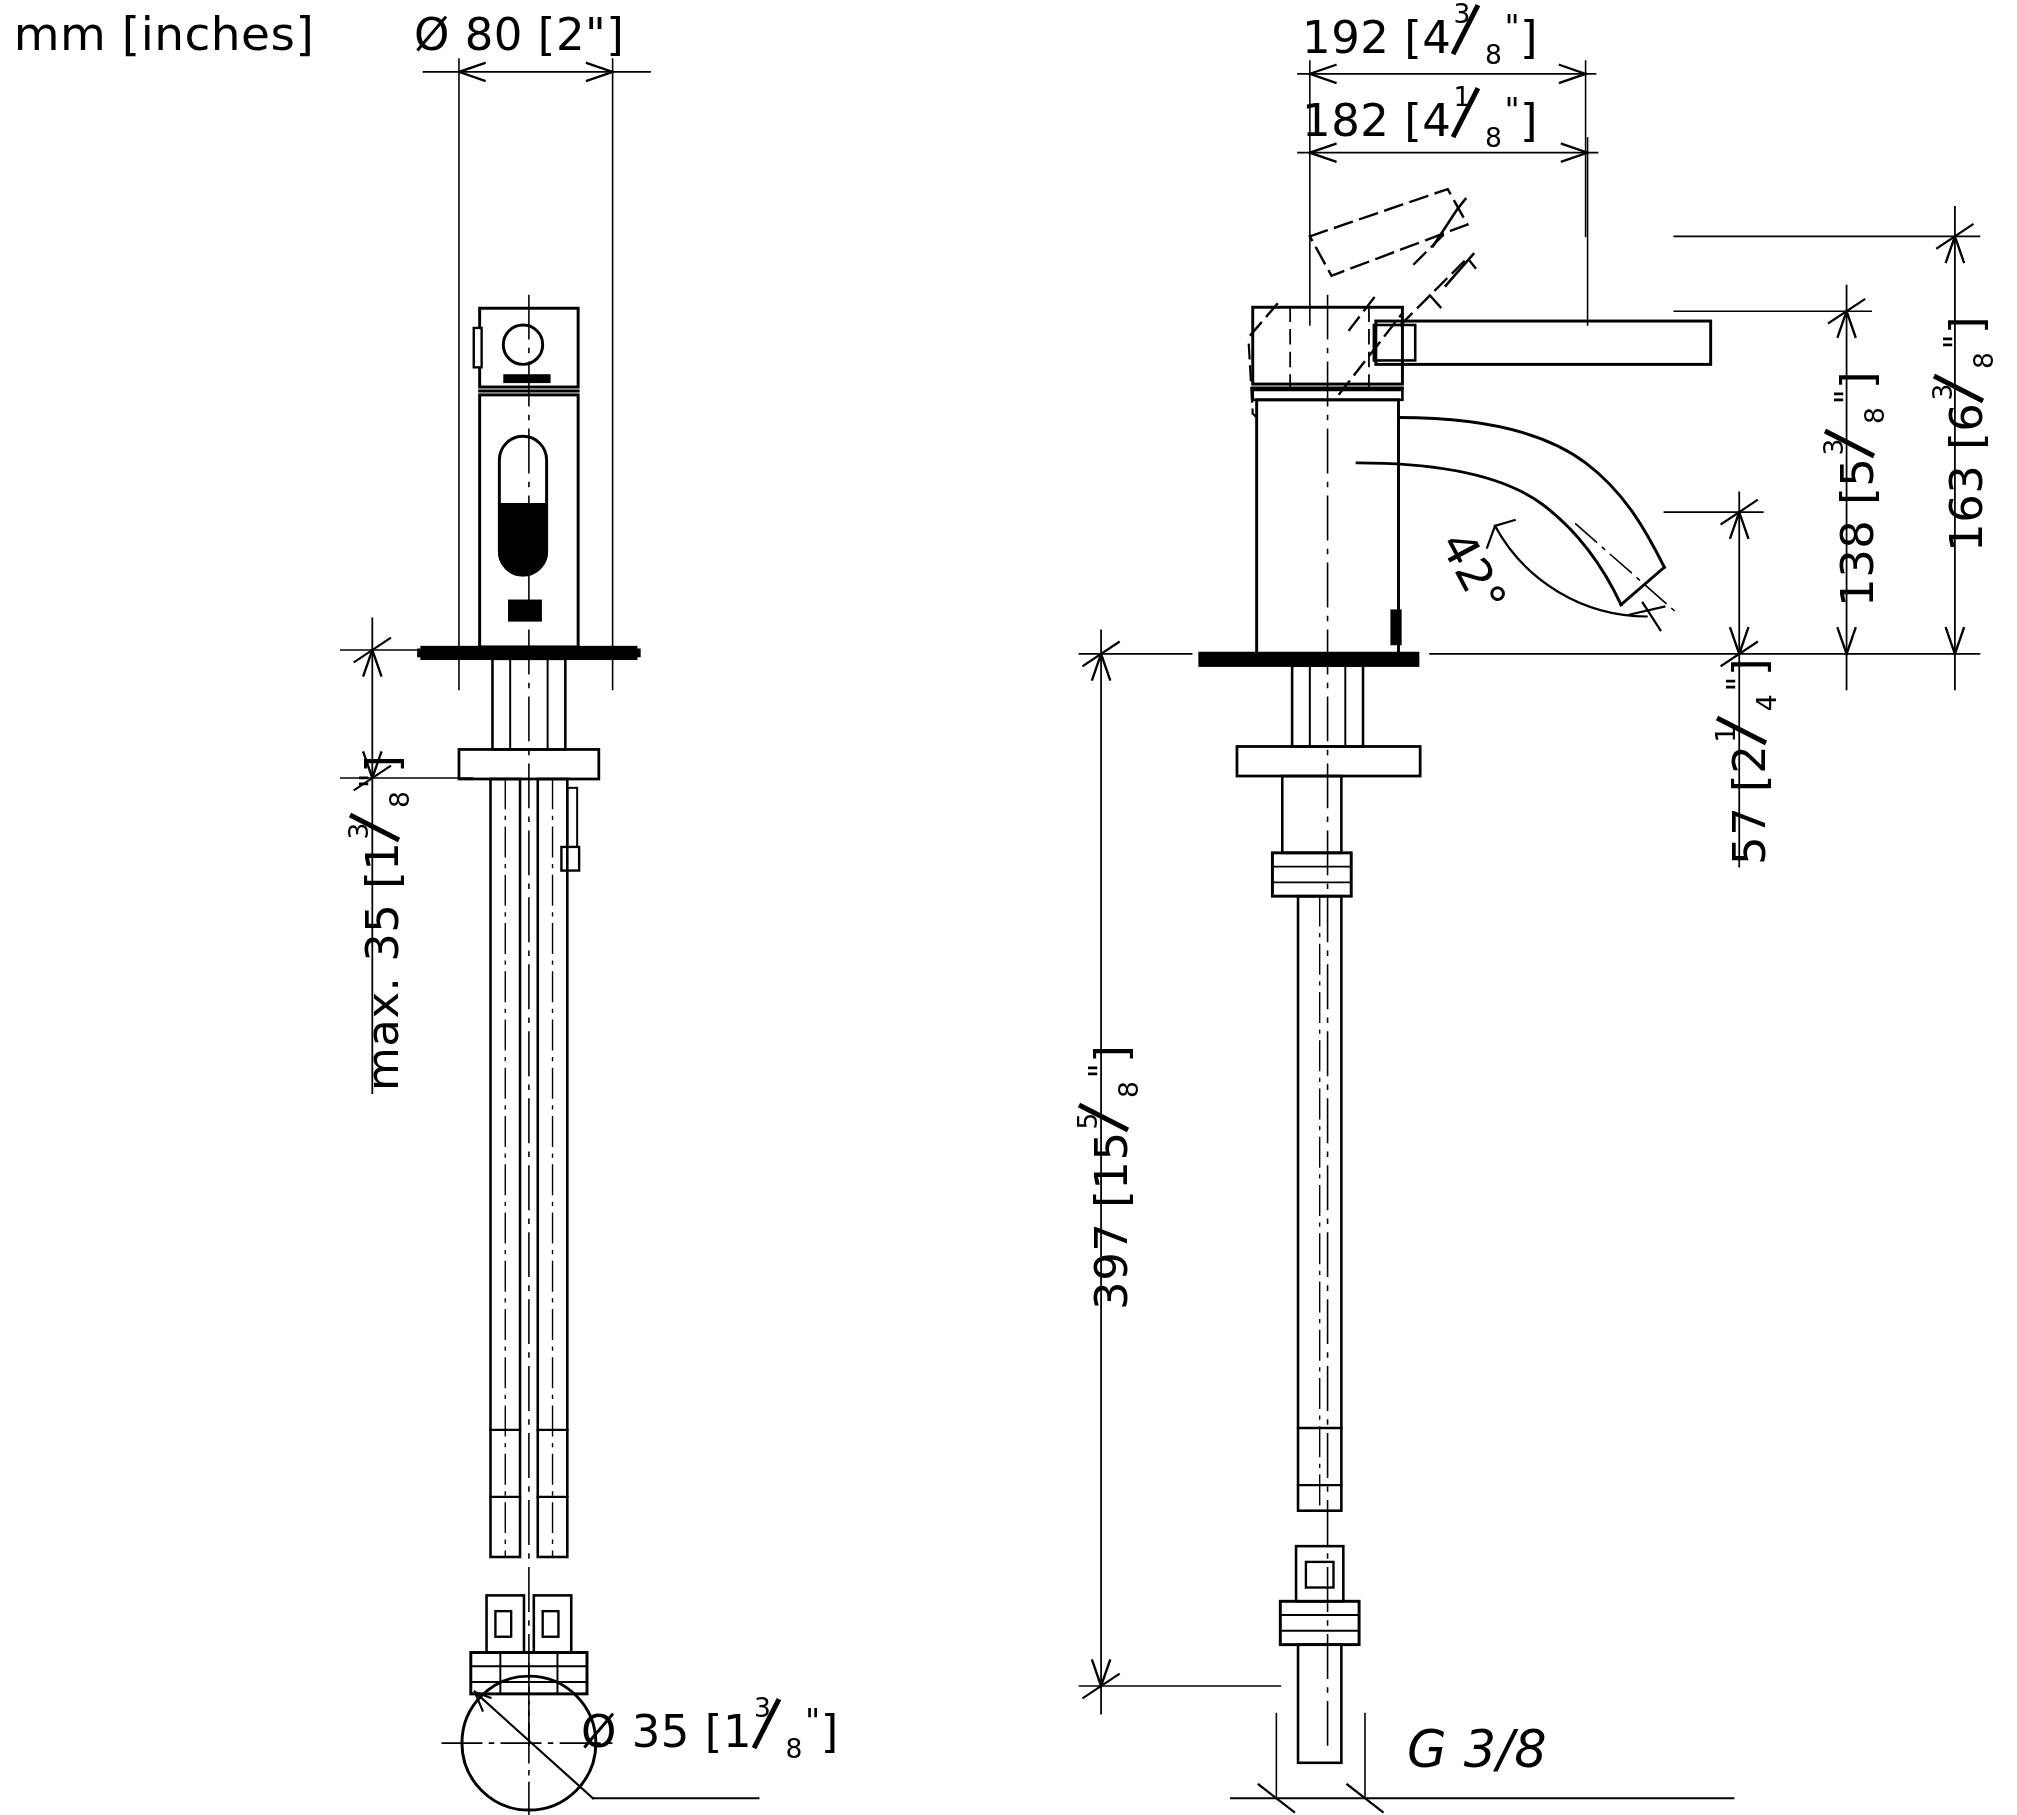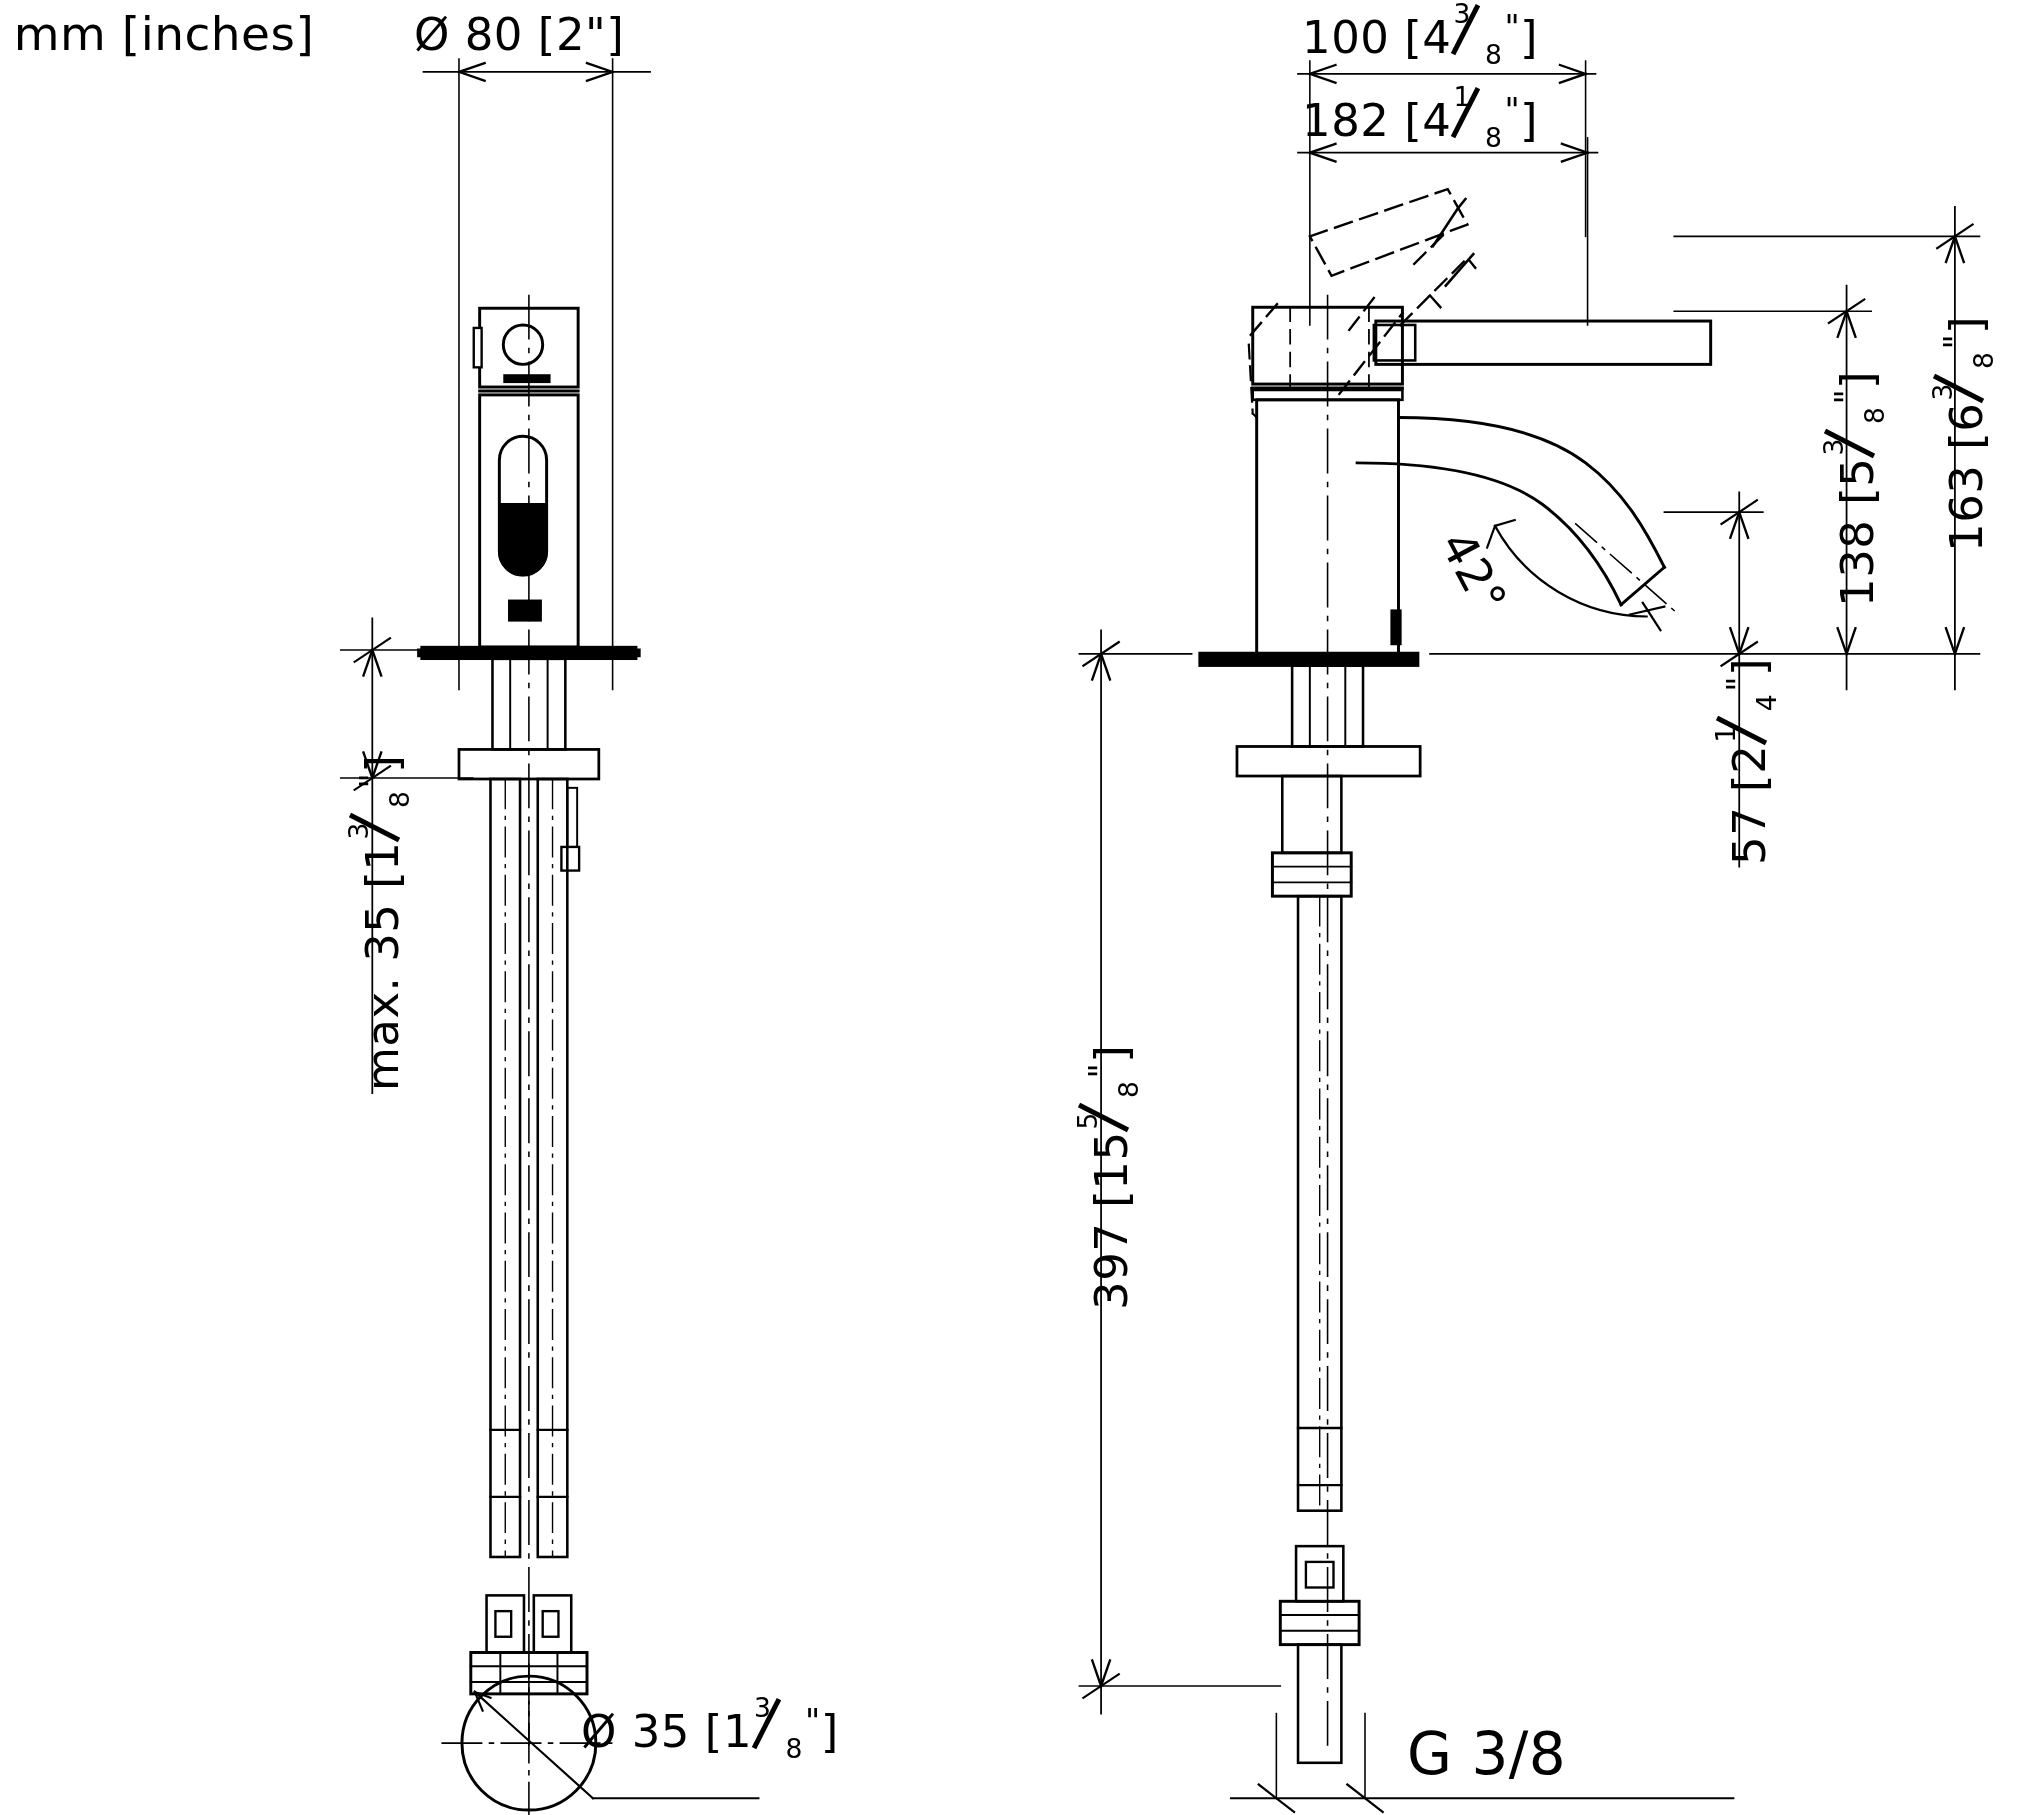--- a/index.html
+++ b/index.html
@@ -235,21 +235,21 @@
 
 <div class="lbl" style="left:13.8px;top:5.9px;font-size:47px;">mm [inches]</div>
 
 <div class="lbl" style="left:414px;top:7.9px;font-size:45px;">
   <span>Ø</span>
   <span>80</span>
   <span>[</span><span>2</span><span>"</span><span>]</span>
 </div>
 
 <div class="lbl" style="left:1302px;top:7.9px;font-size:45px;">
-  <span>100</span>
+  <span>192</span>
   <span>[</span><span>4</span><span class="fr"><span class="num">3</span><span class="sl"></span><span class="den">8</span></span><span style="font-size:33px;vertical-align:13.8px;">"</span><span>]</span>
 </div>
 
 <div class="lbl" style="left:1302px;top:91px;font-size:45px;">
   <span>182</span>
   <span>[</span><span>4</span><span class="fr"><span class="num">1</span><span class="sl"></span><span class="den">8</span></span><span style="font-size:33px;vertical-align:13.8px;">"</span><span>]</span>
 </div>
 
 <div class="lbl rot90" style="left:1937px;top:552px;font-size:45px;">
   <span>163</span>
@@ -278,16 +278,16 @@
   <span>397</span>
   <span>[</span><span>15</span><span class="fr"><span class="num">5</span><span class="sl"></span><span class="den">8</span></span><span style="font-size:33px;vertical-align:13.8px;">"</span><span>]</span>
 </div>
 
 <div class="lbl" style="left:581px;top:1702px;font-size:45px;">
   <span>Ø</span>
   <span>35</span>
   <span>[</span><span>1</span><span class="fr"><span class="num">3</span><span class="sl"></span><span class="den">8</span></span><span style="font-size:33px;vertical-align:13.8px;">"</span><span>]</span>
 </div>
 
-<div class="lbl" style="left:1407px;top:1720px;font-size:58px;">G 3/8</div>
+<div class="lbl" style="left:1407px;top:1720px;font-size:51px;font-style:italic;">G 3/8</div>
 
 </div>
 
 
 </body></html>

